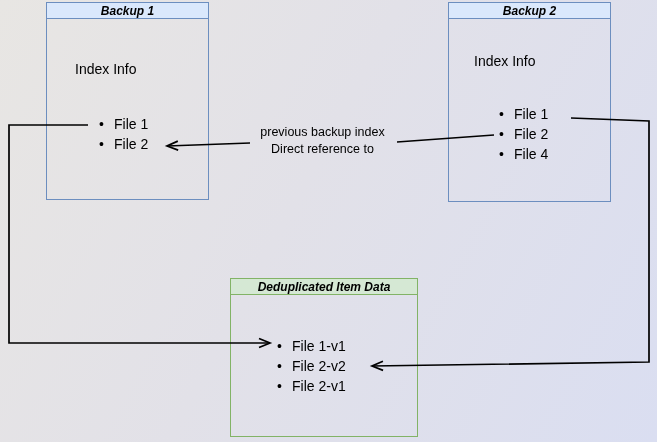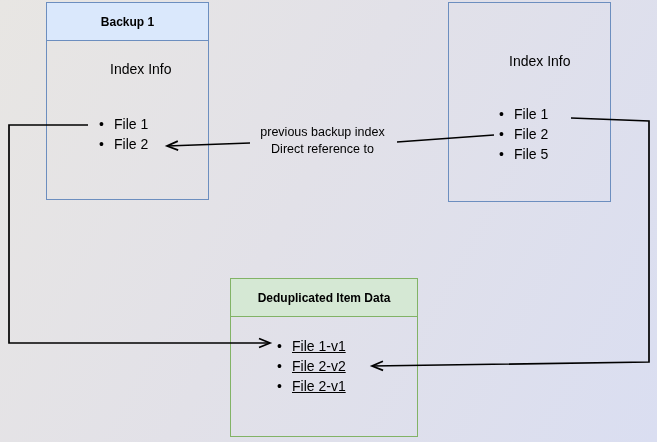--- a/index.html
+++ b/index.html
@@ -14,28 +14,28 @@
   .box{
     position:absolute;
     box-sizing:border-box;
     border:1.6px solid;
     background:transparent;
   }
   .box.blue{border-color:#6c8ebf;}
   .box.green{border-color:#82b366;}
   .box-header{
     box-sizing:border-box;
-    height:38px;
+    height:16px;
     border-bottom:1.6px solid;
     display:flex;align-items:center;justify-content:center;
-    font-weight:bold;font-size:12px;
+    font-weight:bold;font-size:12px;font-style:italic;
   }
   .blue .box-header{background:#dae8fc;border-color:#6c8ebf;}
   .green .box-header{background:#d5e8d4;border-color:#82b366;}
-  .subtitle{position:absolute;font-size:14px;line-height:18px;white-space:nowrap;margin-left:35px;}
+  .subtitle{position:absolute;font-size:14px;line-height:18px;white-space:nowrap;}
   ul.items{
     position:absolute;margin:0;padding:0;list-style:none;
     font-size:14px;
   }
   ul.items li{line-height:20px;white-space:nowrap;}
   ul.items li::before{
     content:"\2022";
     display:inline-block;
     width:15px;
   }
@@ -64,33 +64,36 @@
       <span>Backup 1</span>
     </div>
     <div class="subtitle" style="left:28px;top:57px;">Index Info</div>
     <ul class="items" style="left:52px;top:111px;">
       <li>File 1</li>
       <li>File 2</li>
     </ul>
   </div>
 
   <div class="box blue" style="left:448px;top:2px;width:163px;height:200px;">
+    <div class="box-header">
+      <span>Backup 2</span>
+    </div>
     <div class="subtitle" style="left:25px;top:49px;">Index Info</div>
     <ul class="items" style="left:50px;top:101px;">
       <li>File 1</li>
       <li>File 2</li>
-      <li>File 5</li>
+      <li>File 4</li>
     </ul>
   </div>
 
   <div class="box green" style="left:230px;top:278px;width:188px;height:159px;">
     <div class="box-header">
       <span>Deduplicated Item Data</span>
     </div>
-    <ul class="items" style="left:46px;top:57px;text-decoration:underline;">
+    <ul class="items" style="left:46px;top:57px;">
       <li>File 1-v1</li>
       <li>File 2-v2</li>
       <li>File 2-v1</li>
     </ul>
   </div>
 
   <div id="arrow-label">
     <div>previous backup index</div>
     <div>Direct reference to</div>
   </div>

